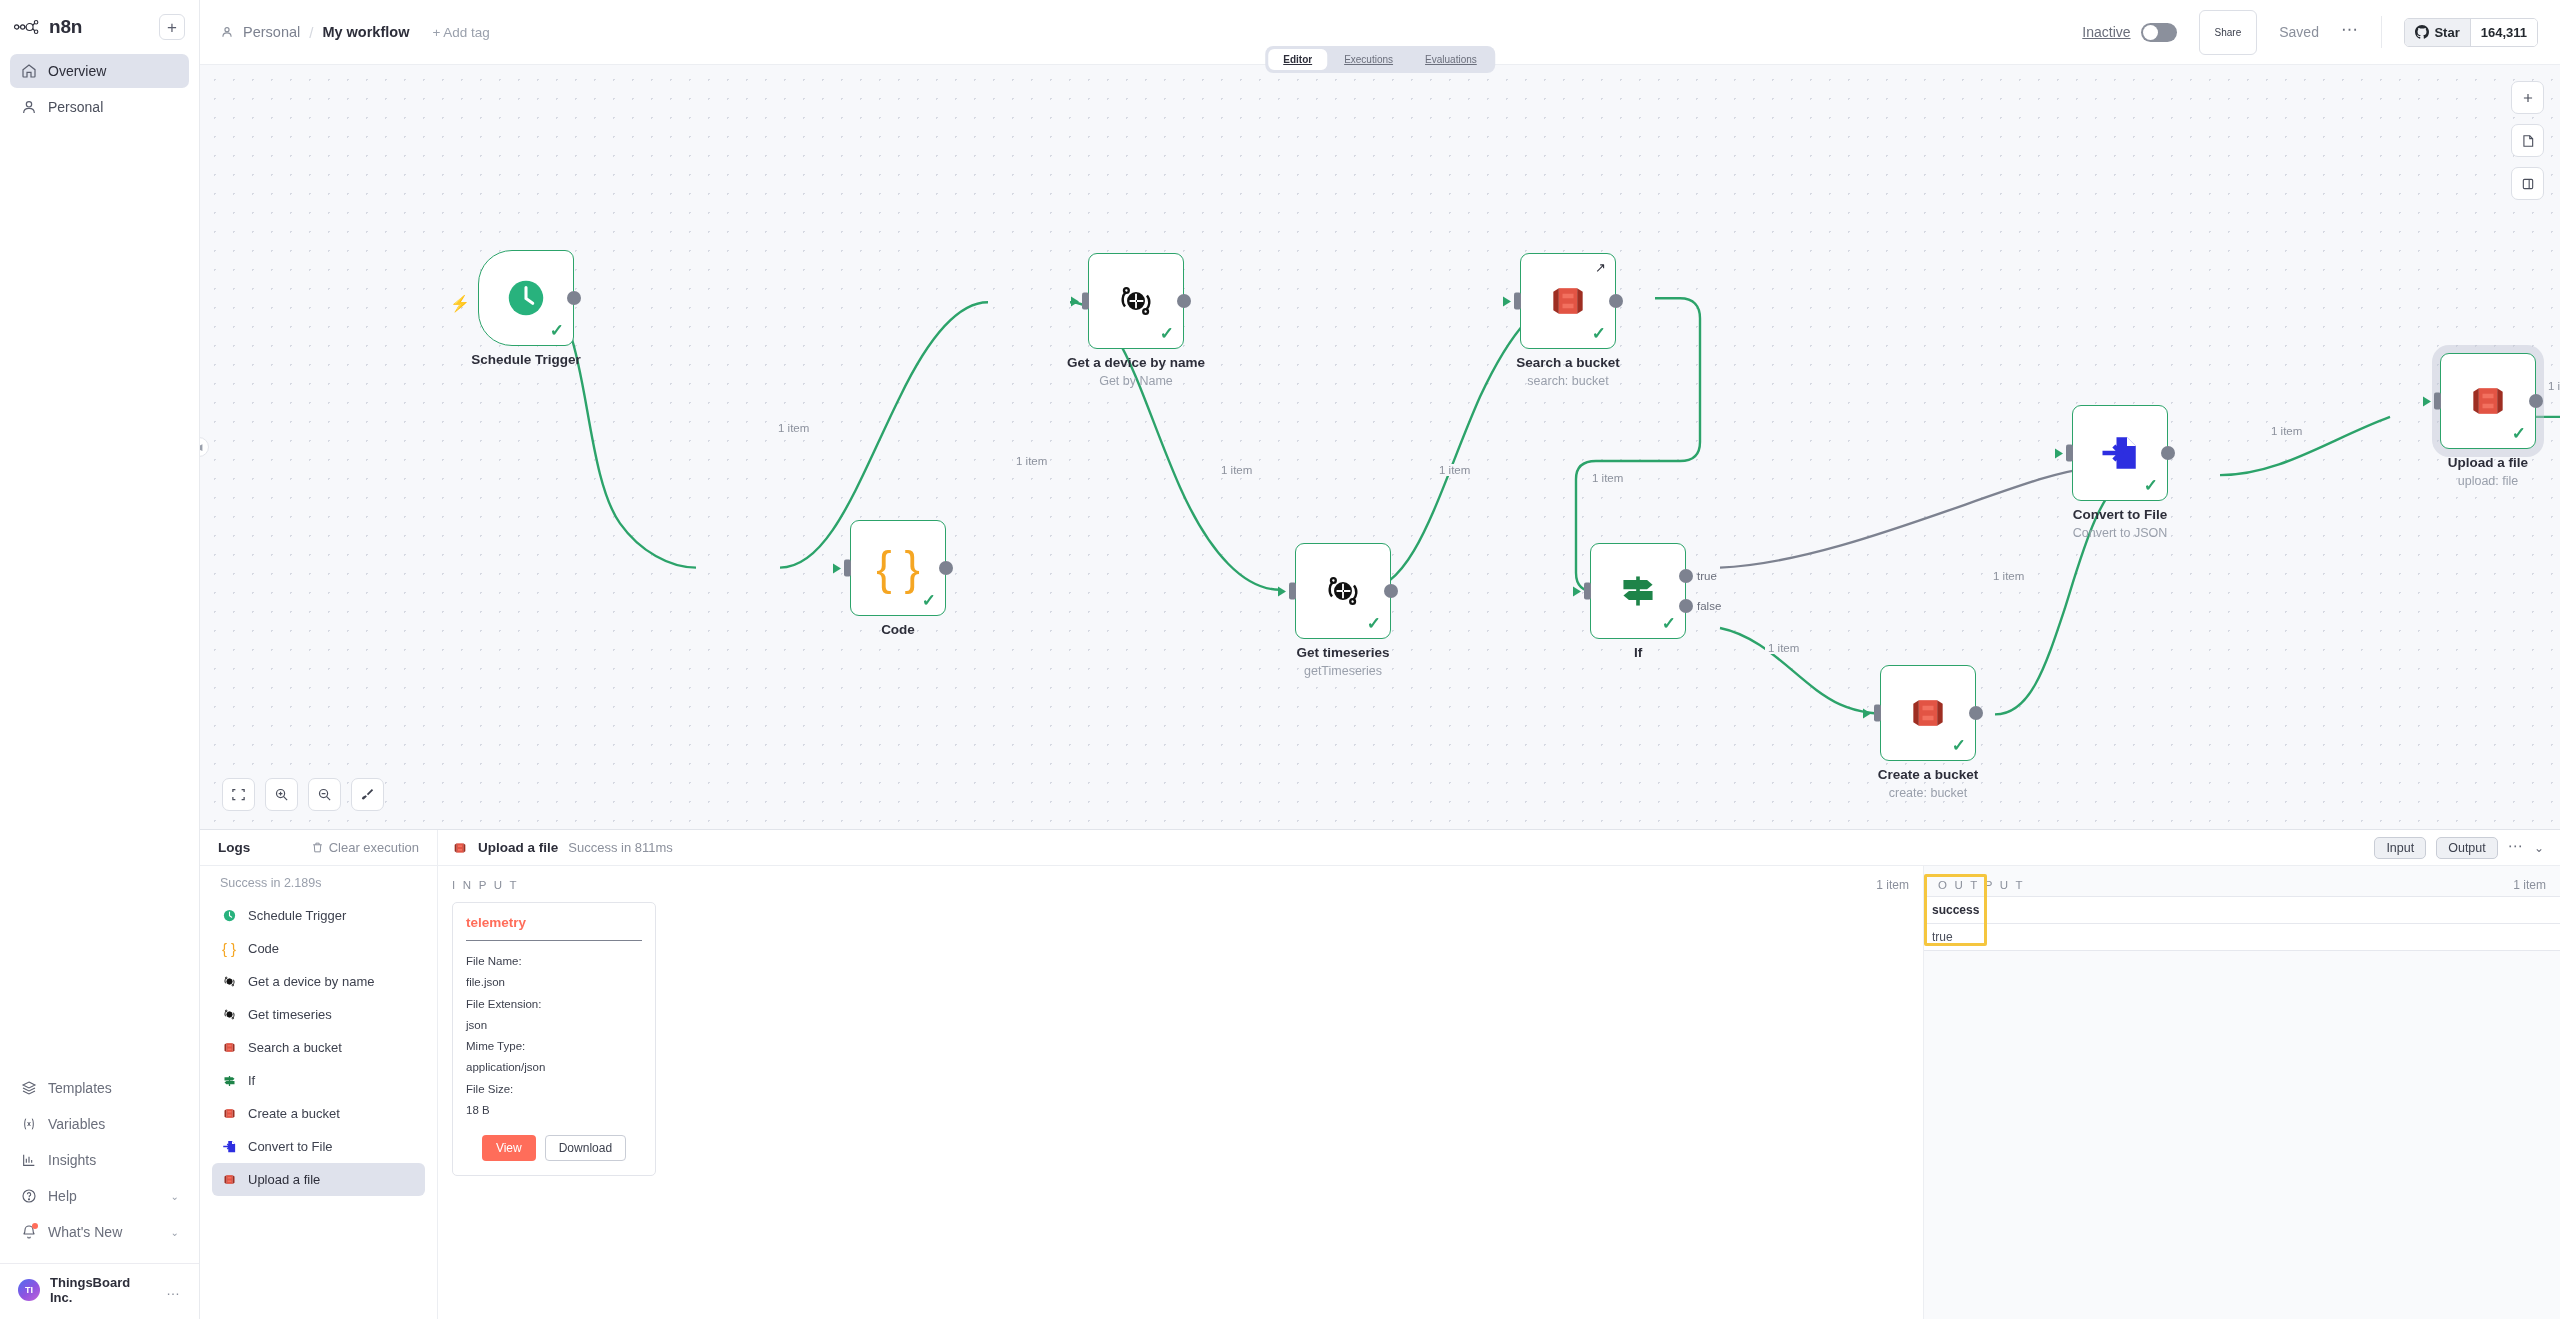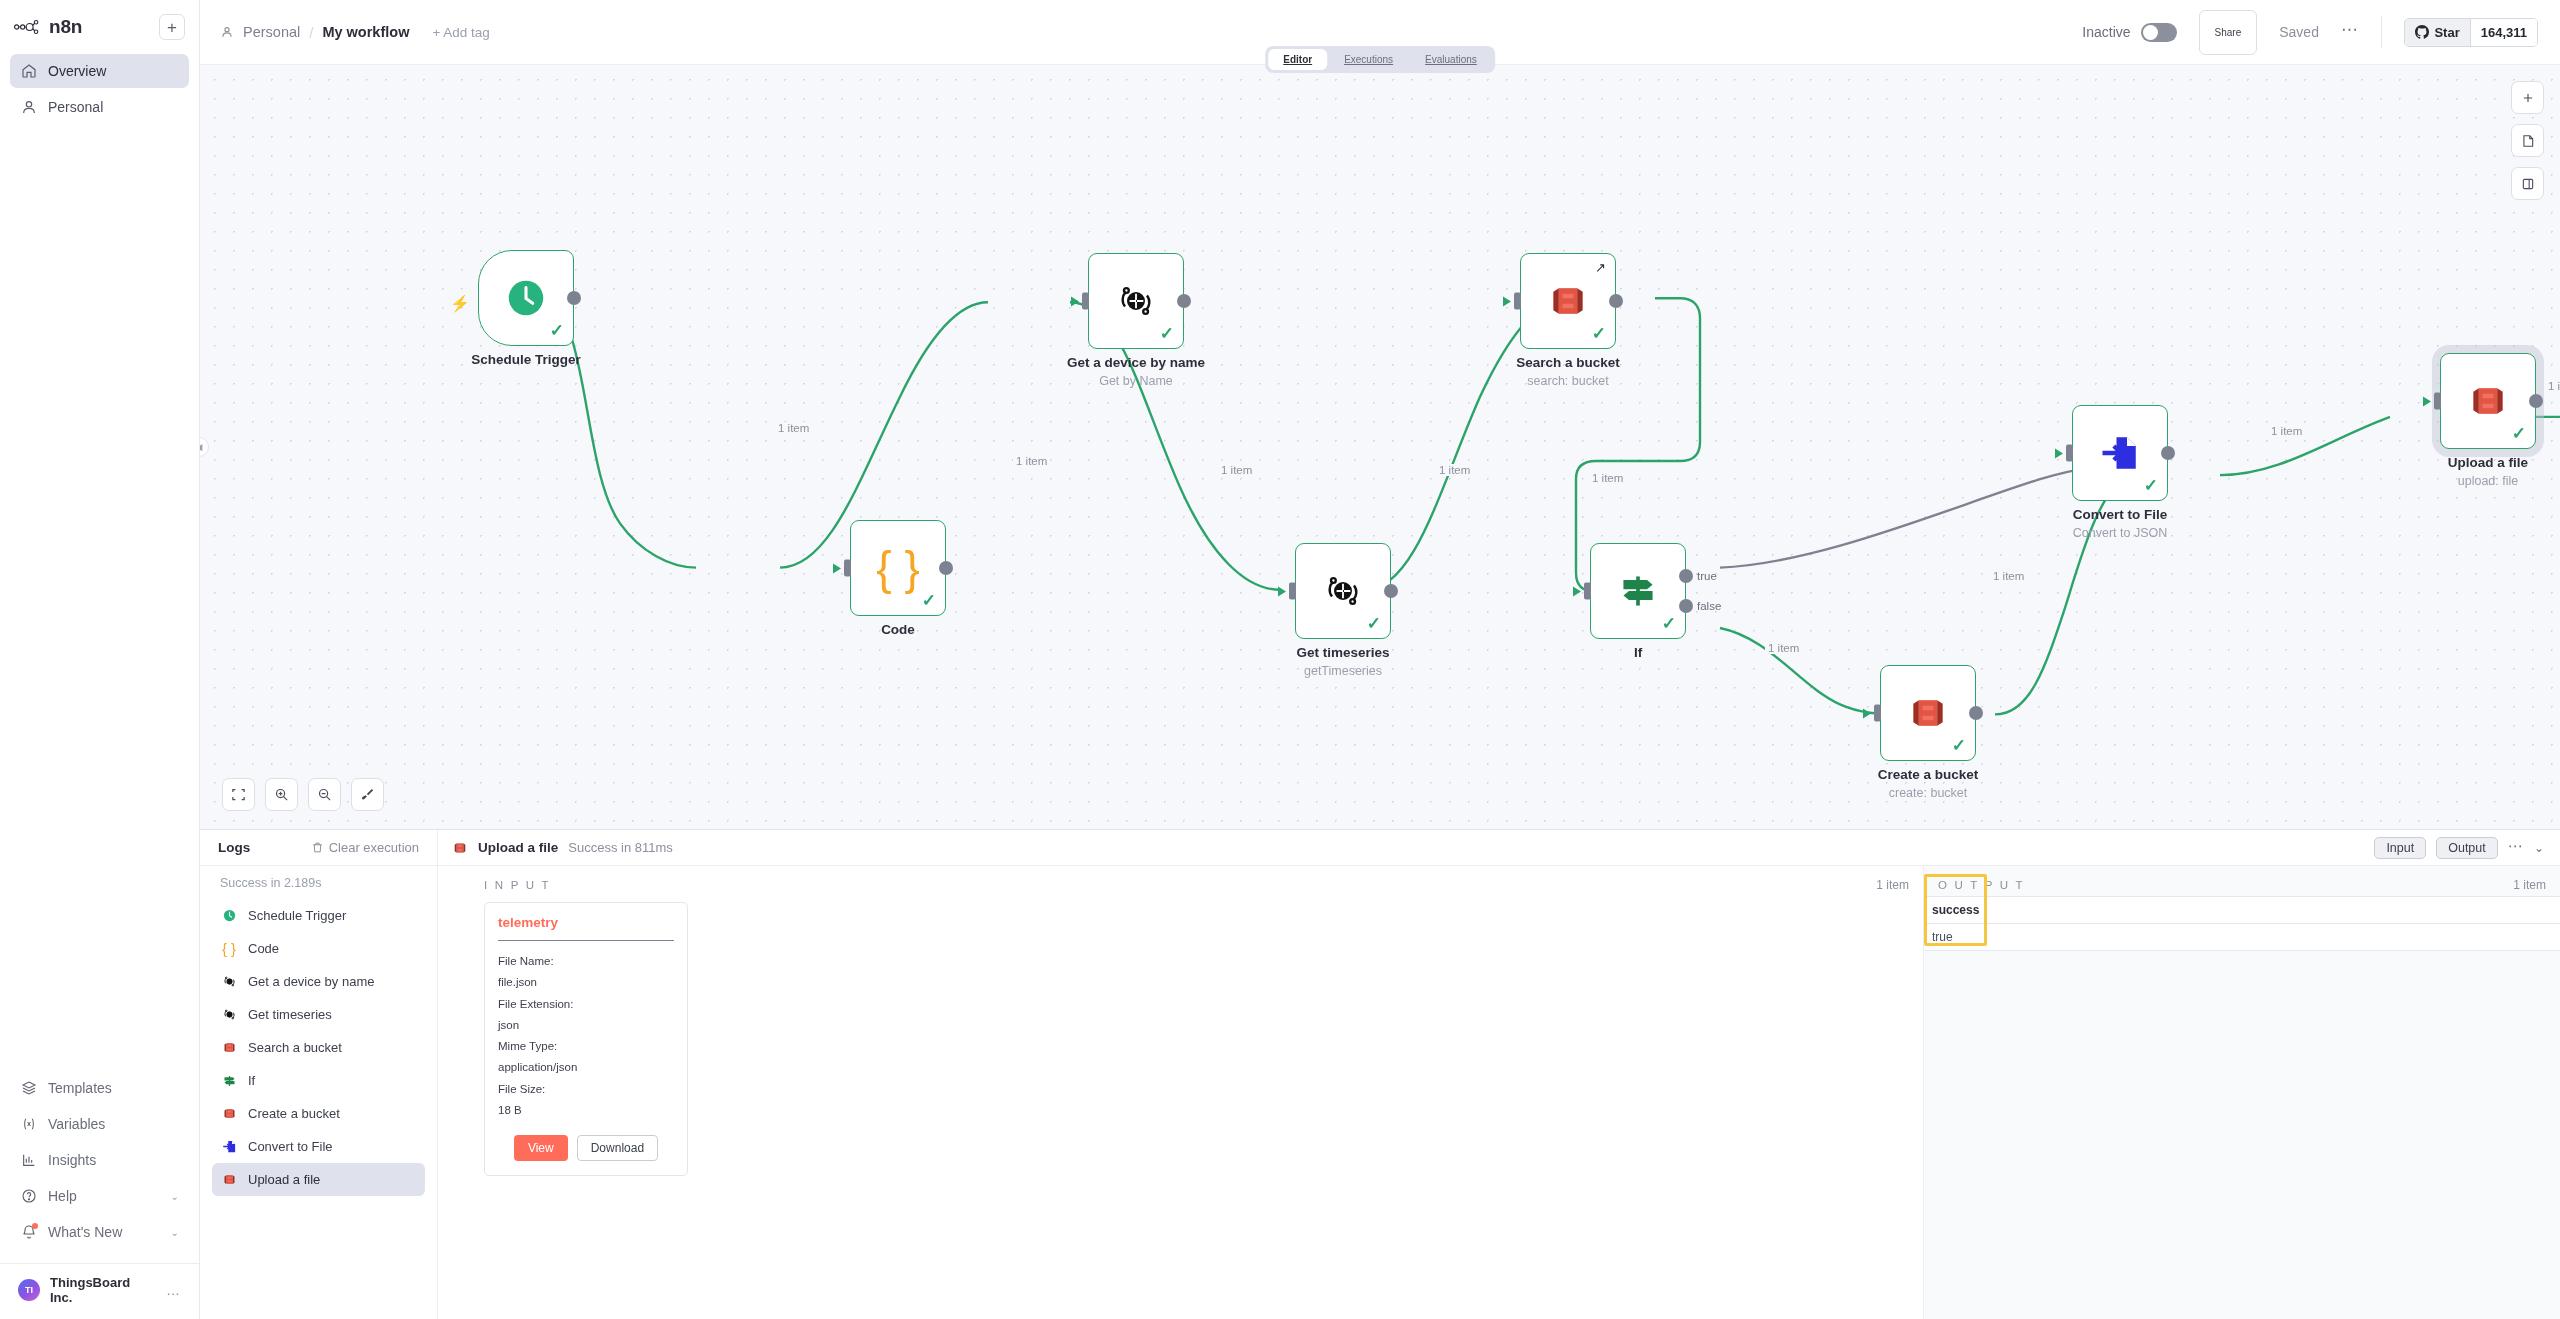--- a/index.html
+++ b/index.html
@@ -64,21 +64,21 @@
     padding:0 22px 0 20px; position:relative; z-index:6;
   }
   .crumbs { display:flex; align-items:center; gap:9px; font-size:14.5px; }
   .crumb-person-ico { color:#8b909c; display:flex; }
   .crumb-personal { color:#7d8290; }
   .crumb-sep { color:#d5d8df; font-size:15px; }
   .crumb-title { color:#2d2e3a; font-weight:600; }
   .add-tag { color:#9aa0ac; font-size:13.5px; margin-left:14px; cursor:pointer; }
   .top-right { margin-left:auto; display:flex; align-items:center; gap:22px; }
   .inactive-wrap { display:flex; align-items:center; gap:10px; }
-  .inactive-label { font-size:14px; color:#6a6e7b; }
+  .inactive-label { font-size:14px; color:#6a6e7b;text-decoration:underline; }
   .toggle {
     width:36px; height:19px; border-radius:11px; background:#8b909c;
     position:relative; cursor:pointer; flex:0 0 36px;
   }
   .toggle .knob { position:absolute; left:2px; top:2px; width:15px; height:15px; border-radius:50%; background:#fff;}
   .share-btn {
     border:1px solid #dcdfe6; border-radius:6px; background:#fff;
     padding:16px 15px; font-size:10px; color:#3d414e; cursor:pointer;
   }
   .saved-label { font-size:14px; color:#8b909c; }
@@ -197,21 +197,21 @@
   .bh-node-name { font-size:13.5px; font-weight:700; color:#2d2e3a; }
   .bh-status { font-size:13px; color:#8b909c; }
   .bh-ctrl { margin-left:auto; display:flex; align-items:center; gap:10px; }
   .seg-btn {
     border:1px solid #c9cdd6; background:#eef0f4; border-radius:5px;
     padding:3px 11px; font-size:12.5px; color:#3d414e; cursor:pointer;
   }
   .bh-kebab { color:#6a6e7b; font-size:15px; letter-spacing:1.2px; line-height:5px; cursor:pointer; padding-bottom:5px;}
   .bh-chev { color:#6a6e7b; font-size:12px; cursor:pointer;}
 
-  .bottom-body { flex:1 1 auto; display:flex; min-height:0;gap:32px; }
+  .bottom-body { flex:1 1 auto; display:flex; min-height:0; }
   .logs-pane { width:238px; flex:0 0 238px; border-right:1px solid #eceef2; padding:10px 12px 0 12px; overflow:hidden; }
   .logs-status { font-size:12.5px; color:#9aa0ac; padding:0 8px 9px 8px; }
   .log-item {
     display:flex; align-items:center; gap:11px; height:33px; padding:0 9px;
     border-radius:6px; font-size:13px; color:#3d414e; cursor:pointer;
   }
   .log-item.active { background:#dfe2ec; color:#2d2e3a; }
   .log-ico { width:16px; height:16px; flex:0 0 16px; display:flex; align-items:center; justify-content:center;}
 
   .io-pane { flex:1 1 auto; display:flex; min-width:0; }

